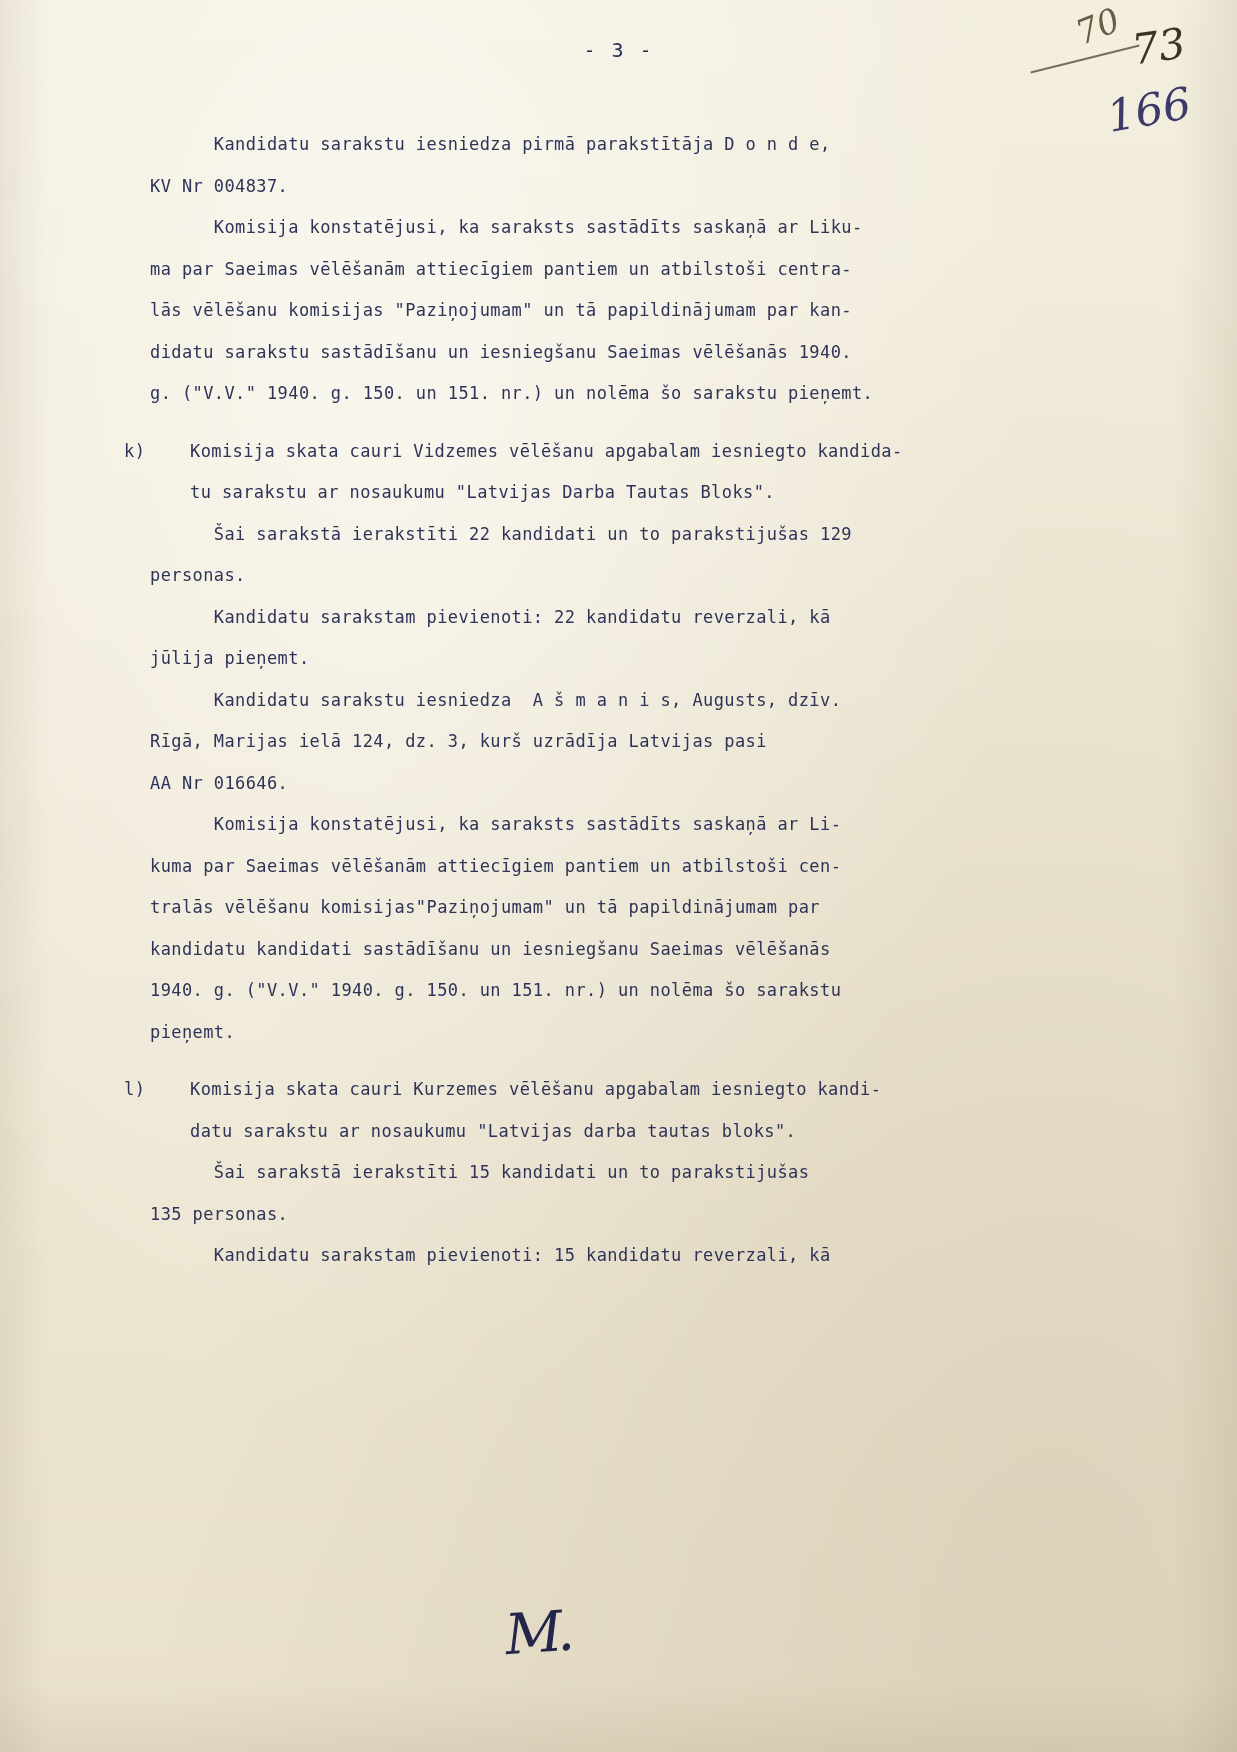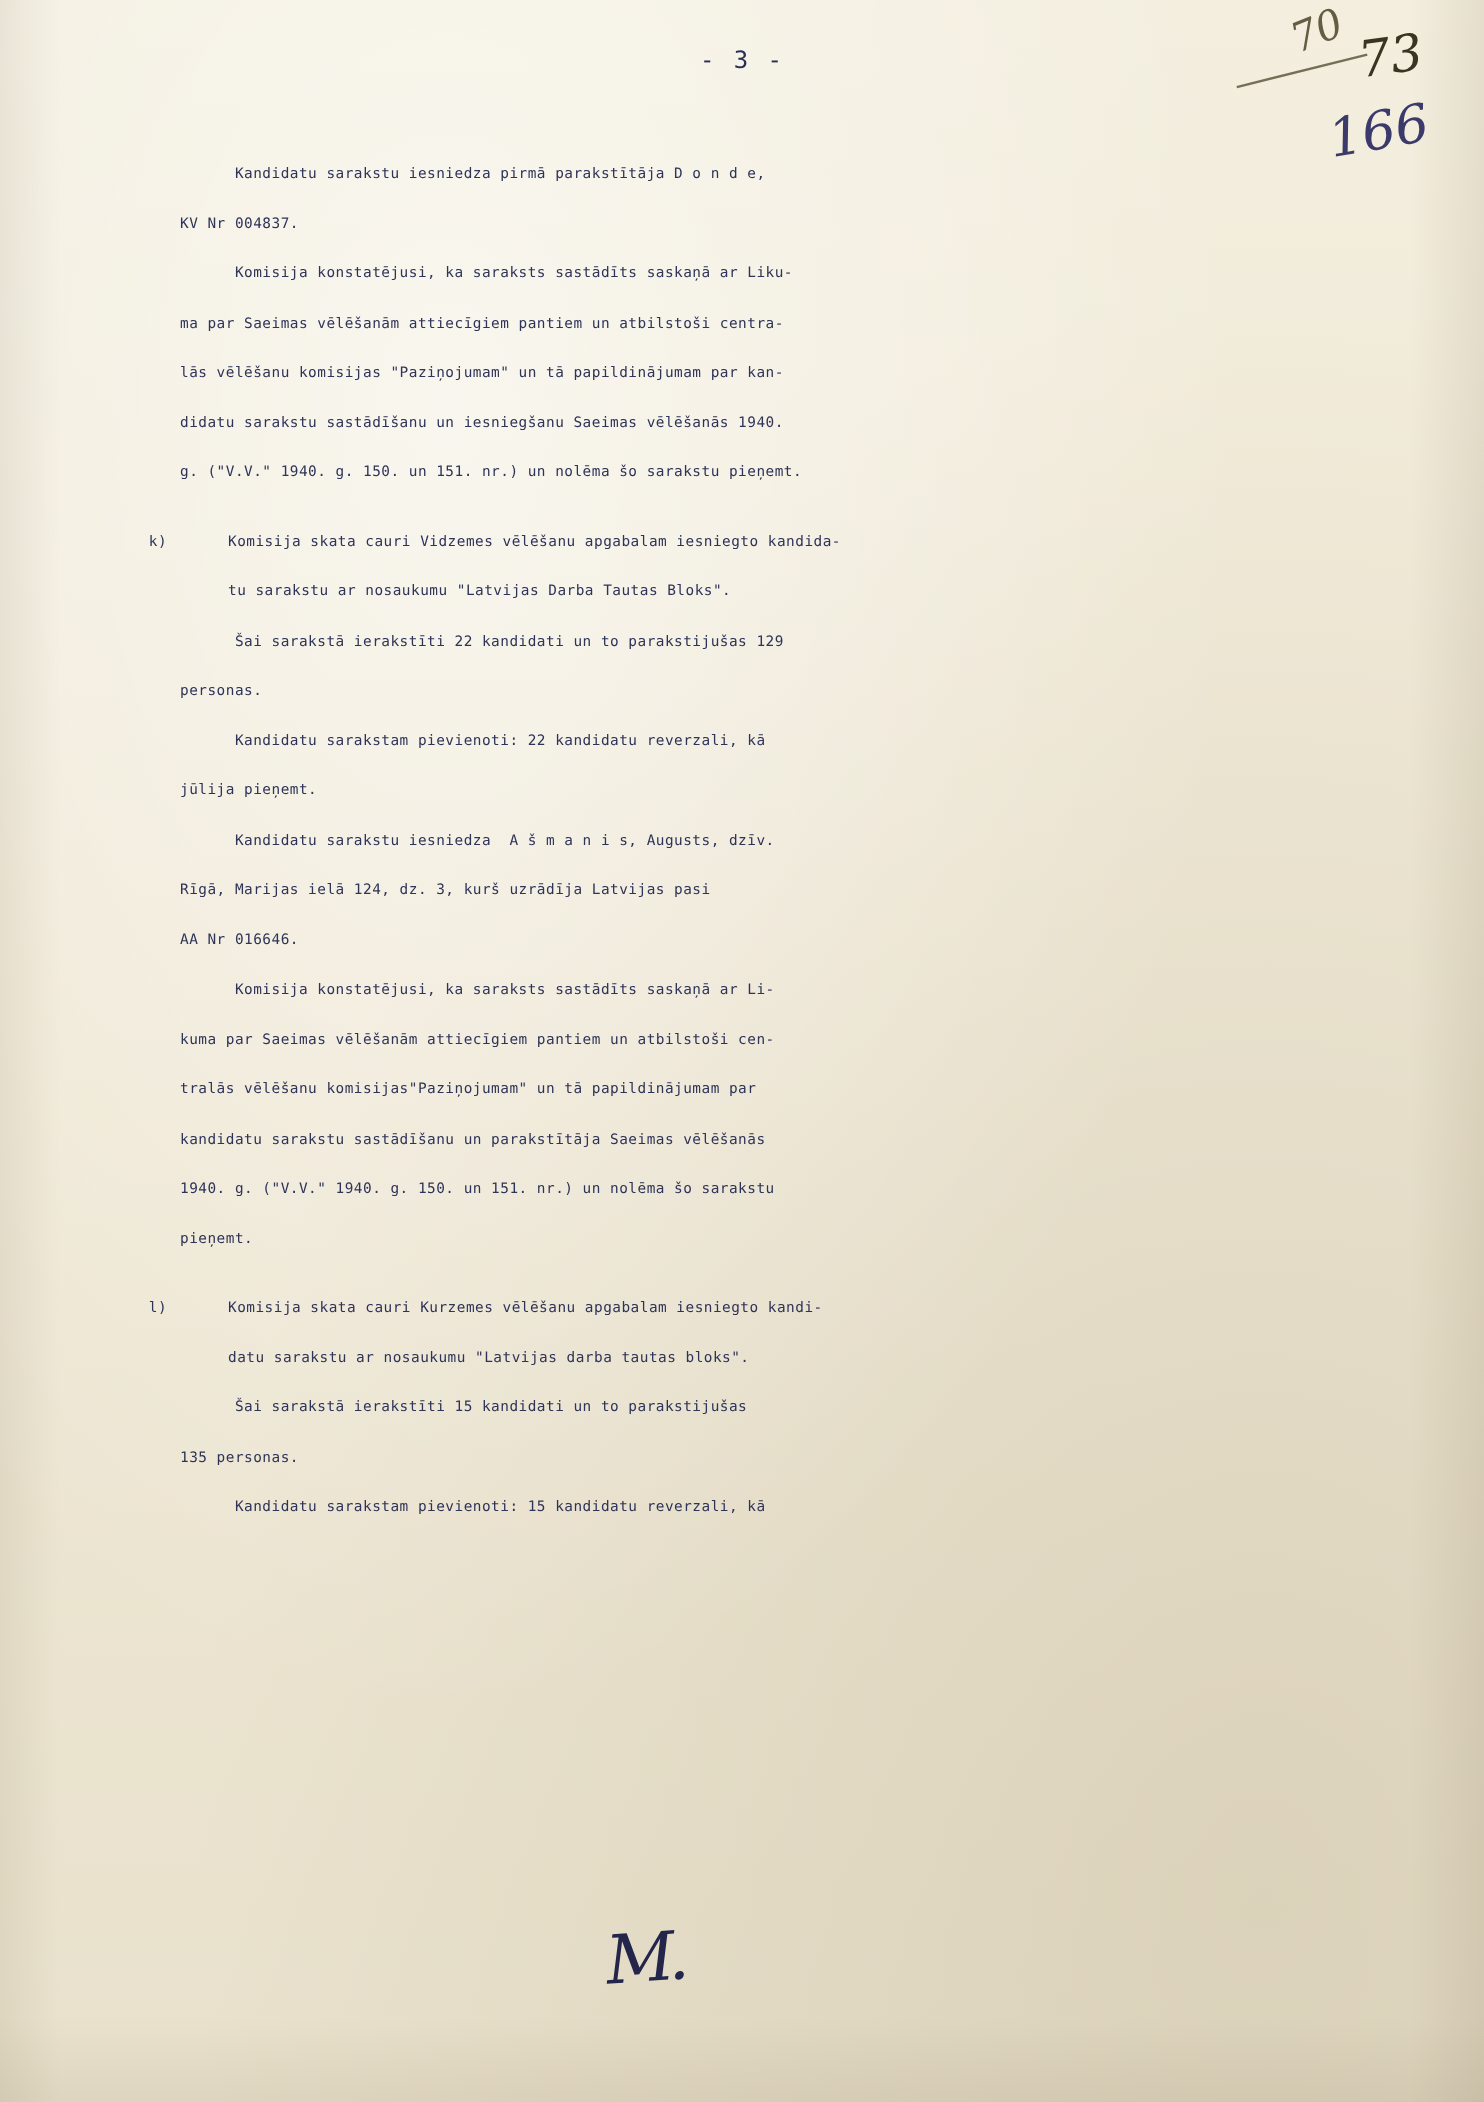--- a/index.html
+++ b/index.html
@@ -93,21 +93,21 @@
     color: #3b3a6a;
   }
 
   
   .body {
     position: absolute;
     top: 124px;
     left: 150px;
     width: 960px;
     color: #2e3358;
-    font-size: 12px;
+    font-size: 17px;
     line-height: 41.5px;
     letter-spacing: 0.4px;
   }
   .line {
     white-space: pre;
     position: relative;
   }
   .line.indent {
     padding-left: 76px;
   }
@@ -159,21 +159,21 @@
       <div class="line"><span>      Šai sarakstā ierakstīti 22 kandidati un to parakstijušas 129</span></div>
       <div class="line"><span>personas.</span></div>
       <div class="line"><span>      Kandidatu sarakstam pievienoti: 22 kandidatu reverzali, kā</span></div>
       <div class="line"><span>jūlija pieņemt.</span></div>
       <div class="line"><span>      Kandidatu sarakstu iesniedza  A š m a n i s, Augusts, dzīv.</span></div>
       <div class="line"><span>Rīgā, Marijas ielā 124, dz. 3, kurš uzrādīja Latvijas pasi</span></div>
       <div class="line"><span>AA Nr 016646.</span></div>
       <div class="line"><span>      Komisija konstatējusi, ka saraksts sastādīts saskaņā ar Li-</span></div>
       <div class="line"><span>kuma par Saeimas vēlēšanām attiecīgiem pantiem un atbilstoši cen-</span></div>
       <div class="line"><span>tralās vēlēšanu komisijas"Paziņojumam" un tā papildinājumam par</span></div>
-      <div class="line"><span>kandidatu sarakstu sastādīšanu un parakstītāja Saeimas vēlēšanās</span></div>
+      <div class="line"><span>kandidatu kandidati sastādīšanu un iesniegšanu Saeimas vēlēšanās</span></div>
       <div class="line"><span>1940. g. ("V.V." 1940. g. 150. un 151. nr.) un nolēma šo sarakstu</span></div>
       <div class="line"><span>pieņemt.</span></div>
       <div class="gap-sm"></div>
       <div class="line indent" style="padding-left: 40px;"><span class="para-marker">l)</span><span>Komisija skata cauri Kurzemes vēlēšanu apgabalam iesniegto kandi-</span></div>
       <div class="line indent" style="padding-left: 40px;"><span>datu sarakstu ar nosaukumu "Latvijas darba tautas bloks".</span></div>
       <div class="line"><span>      Šai sarakstā ierakstīti 15 kandidati un to parakstijušas</span></div>
       <div class="line"><span>135 personas.</span></div>
       <div class="line"><span>      Kandidatu sarakstam pievienoti: 15 kandidatu reverzali, kā</span></div>
     </div>
 

